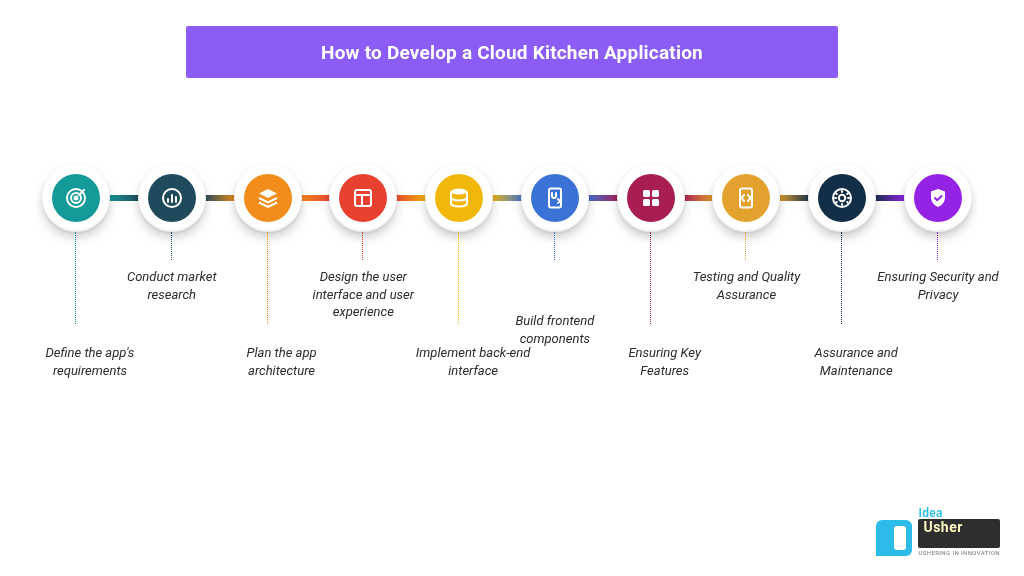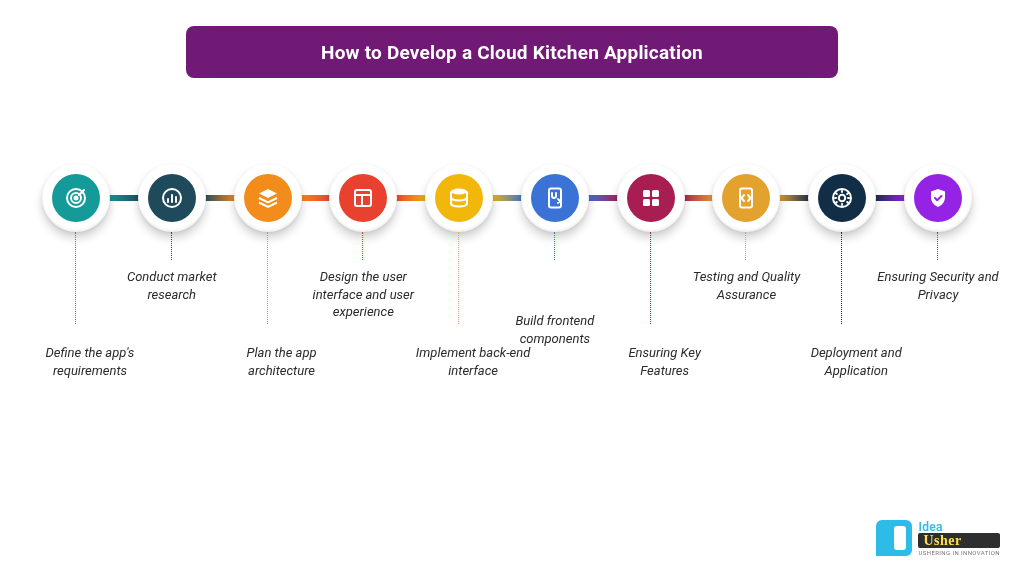--- a/index.html
+++ b/index.html
@@ -5,22 +5,22 @@
   * { box-sizing: border-box; margin: 0; padding: 0; }
   html, body { width: 1024px; height: 576px; font-family: -apple-system, "Segoe UI", Roboto, Arial, sans-serif; background:#fff; color:#1b1b1b; }
   .page { position: relative; width: 1024px; height: 576px; }
 
   .title-bar {
     position: absolute;
     top: 26px;
     left: 186px;
     width: 652px;
     height: 52px;
-    background: #701a75;
-    border-radius: 8px;
+    background: #8b5cf6;
+    border-radius: 2px;
     display: flex;
     align-items: center;
     justify-content: center;
     color: #fff;
     font-weight: 700;
     font-size: 19px;
     letter-spacing: .2px;
   }
 
   .steps-row {
@@ -81,21 +81,21 @@
   .dots.long  { top: 232px; height: 92px; }
 
   .logo {
     position:absolute; right:24px; bottom:20px;
     display:flex; align-items:flex-end; gap:6px;
   }
   .logo-mark { width:36px; height:36px; background:#2dbce8; border-radius:6px 6px 6px 0; position:relative; }
   .logo-mark::after{ content:""; position:absolute; inset:6px 6px 6px 18px; background:#fff; border-radius:3px; }
   .logo-text { display:flex; flex-direction:column; line-height:1; }
   .logo-top  { font-size:12px; color:#2dbce8; font-weight:600; letter-spacing:.3px;}
-  .logo-bot  { font-size:14px; color:#fde047; background:#2e2e2e; padding:1px 5px 0; border-radius:2px; font-weight:700; letter-spacing:.5px;font-family:Liberation Serif, serif;}
+  .logo-bot  { font-size:14px; color:#fef9c3; background:#2e2e2e; padding:1px 5px 14px; border-radius:2px; font-weight:700; letter-spacing:.5px;}
   .logo-tag  { font-size:6px; color:#777; letter-spacing:.4px; margin-top:2px;}
 </style>
 </head>
 <body>
 
 <div class="page">
   <div class="title-bar">How to Develop a  Cloud Kitchen Application</div>
 
   <div class="steps-row" id="steps-row">
       <div class="step-node">
@@ -208,21 +208,21 @@
       <div class="label up" style="left: 293.333px;">Design the user interface and user experience</div>
       <div class="dots long" style="left: 458.111px; border-color: rgb(241, 184, 11);"></div>
       <div class="label down" style="left: 384.111px;">Implement back-end interface</div>
       <div class="dots short" style="left: 553.889px; border-color: rgb(59, 114, 214);"></div>
       <div class="label up" style="left: 484.889px; margin-top: 44px;">Build frontend components</div>
       <div class="dots long" style="left: 649.667px; border-color: rgb(168, 29, 82);"></div>
       <div class="label down" style="left: 575.667px;">Ensuring Key Features</div>
       <div class="dots short" style="left: 745.444px; border-color: rgb(227, 161, 46);"></div>
       <div class="label up" style="left: 676.444px;">Testing and Quality Assurance</div>
       <div class="dots long" style="left: 841.222px; border-color: rgb(18, 46, 71);"></div>
-      <div class="label down" style="left: 767.222px;">Deployment and Application</div>
+      <div class="label down" style="left: 767.222px;">Assurance and Maintenance</div>
       <div class="dots short" style="left: 937px; border-color: rgb(148, 35, 230);"></div>
       <div class="label up" style="left: 868px;">Ensuring Security and Privacy</div>
     </div>
 
   <div class="logo">
     <div class="logo-mark"></div>
     <div class="logo-text">
       <span class="logo-top">Idea</span>
       <span class="logo-bot">Usher</span>
       <span class="logo-tag">USHERING IN INNOVATION</span>

